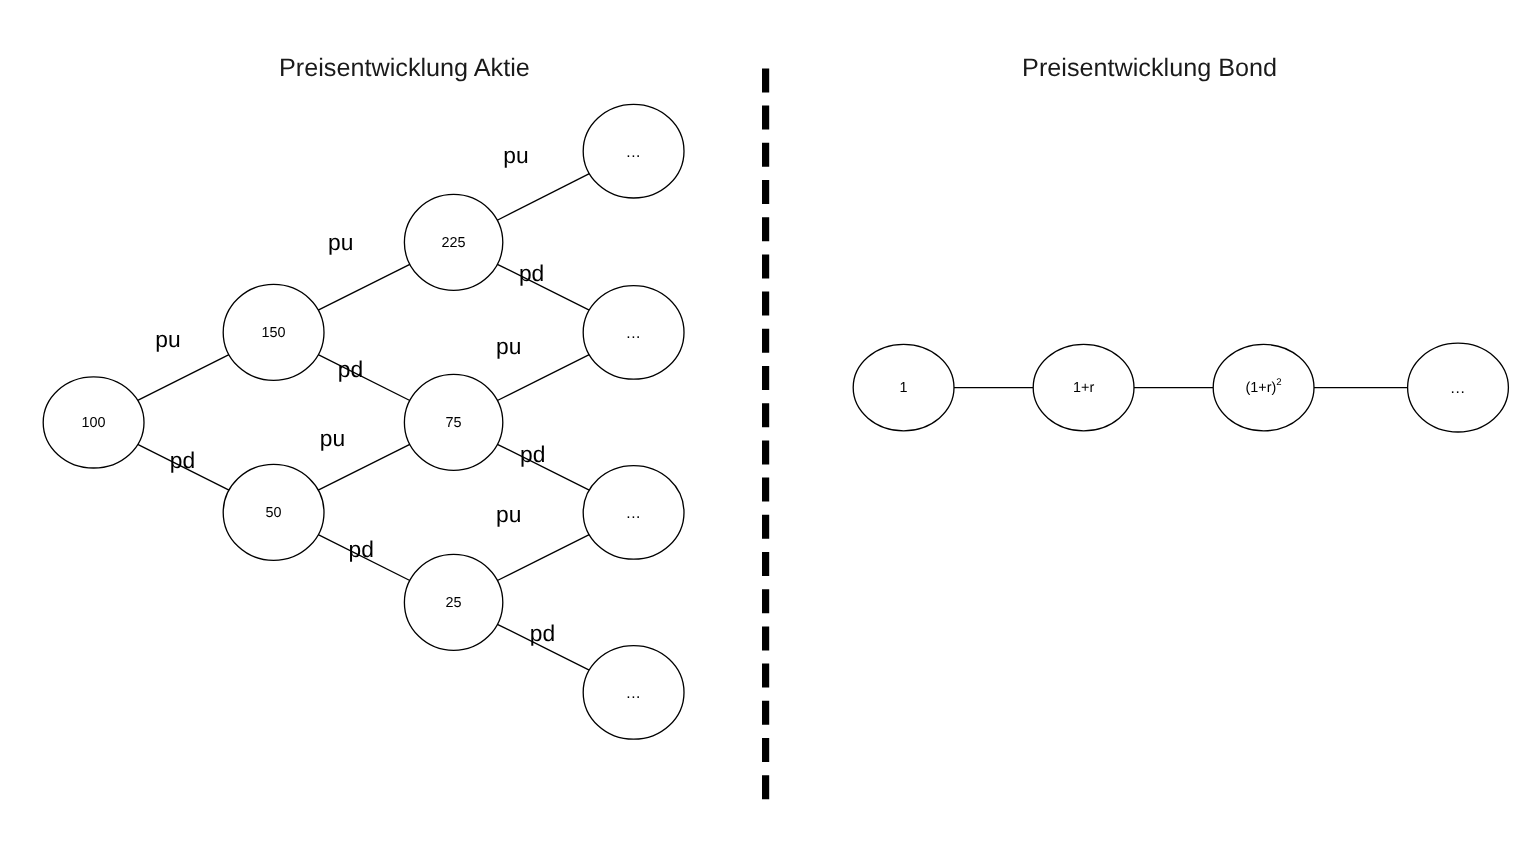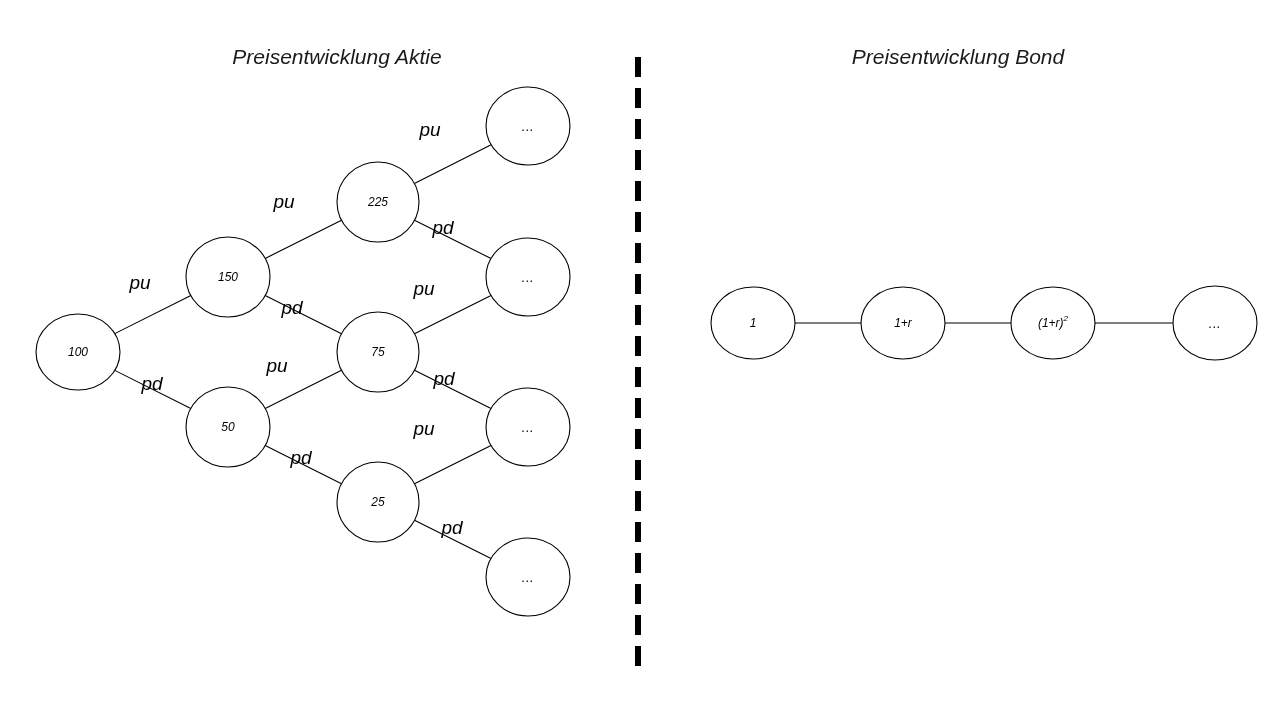--- a/index.html
+++ b/index.html
@@ -11,21 +11,20 @@
     width: 1280px;
     height: 720px;
     overflow: hidden;
     font-family: "Liberation Sans", sans-serif;
   }
   #canvas {
     position: relative;
     width: 1152px;
     height: 720px;
     background: #ffffff;
-    font-style: italic;
   }
   svg#diagram {
     display: block;
     width: 1280px;
     height: 720px;
   }
   .panel-title {
     font-family: "Liberation Sans", sans-serif;
     font-size: 21px;
     fill: #1a1a1a;

